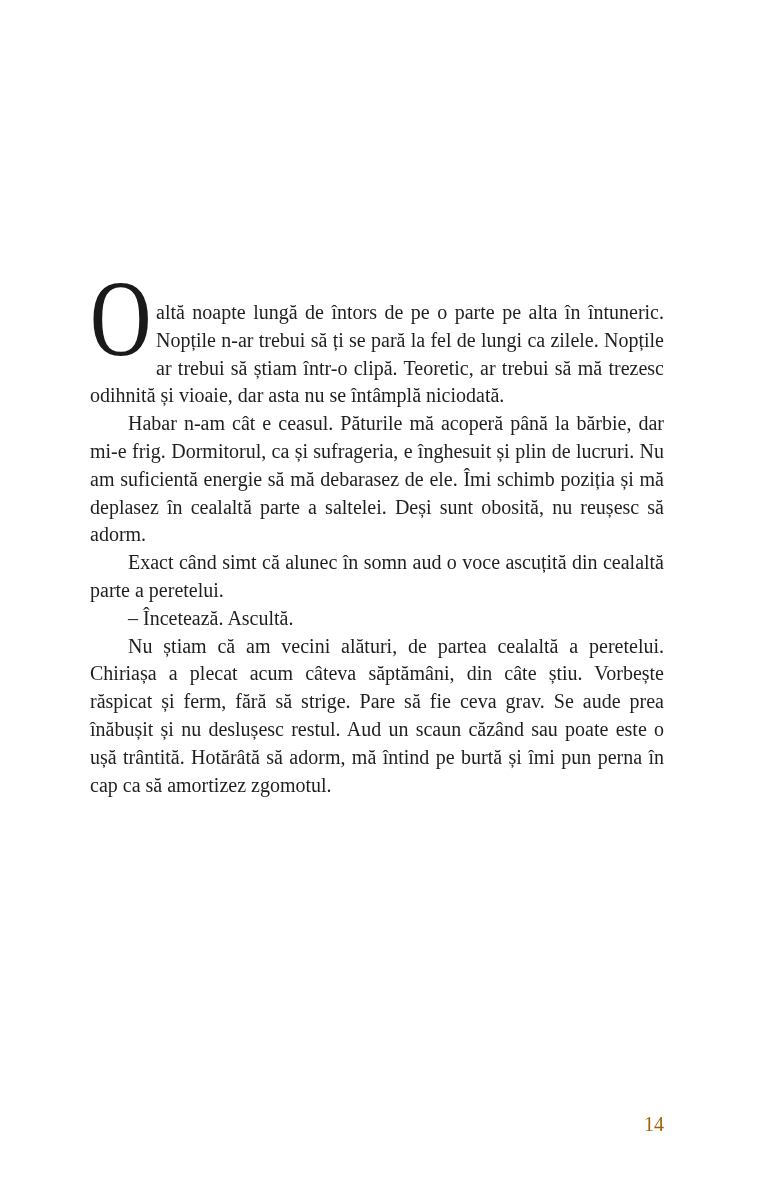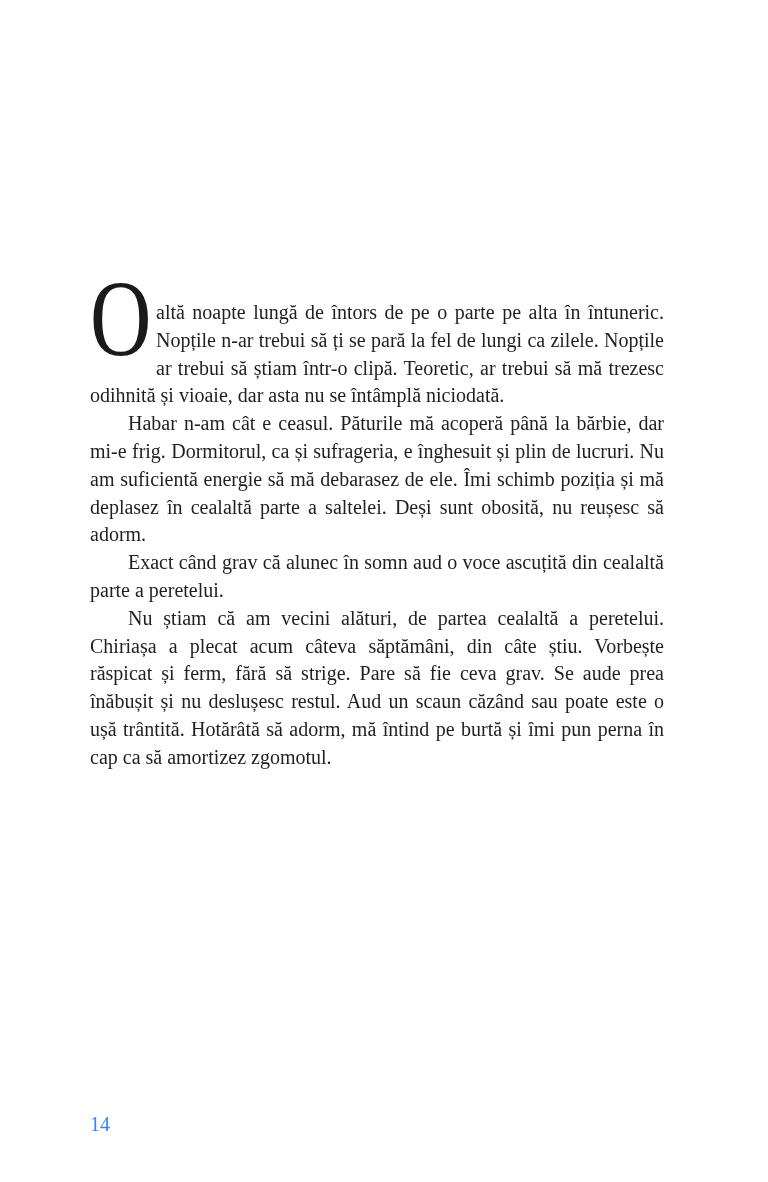--- a/index.html
+++ b/index.html
@@ -54,43 +54,44 @@
     line-height: 1;
     color: #1a1a1a;
     transform: scaleX(0.78);
     transform-origin: left top;
   }
   .folio {
     position: absolute;
     left: 90px;
     width: 574px;
     top: 1112px;
-    text-align: left;
-    color: #3b82f6;
+    text-align: right;
+    color: #a16207;
     font-size: 20px;
     line-height: 24px;
   }
 </style>
 </head>
 <body>
 
 <div class="page">
 
   <div class="text-block">
 
     <p class="para first">
       <span class="dropcap-box">
           <span class="dropcap-glyph">O</span>
         </span><span>altă noapte lungă de întors de pe o parte pe alta în întune­ric. Nopțile n-ar trebui să ți se pară la fel de lungi ca zilele. Nopțile ar trebui să știam într-o clipă. Teoretic, ar trebui să mă trezesc odihnită și vioaie, dar asta nu se întâmplă niciodată.</span>
     </p>
 
     <p class="para indent">Habar n-am cât e ceasul. Păturile mă acoperă până la băr­bie, dar mi-e frig. Dormitorul, ca și sufrageria, e înghesuit și plin de lucruri. Nu am suficientă energie să mă debarasez de ele. Îmi schimb poziția și mă deplasez în cealaltă parte a saltelei. Deși sunt obosită, nu reușesc să adorm.</p>
 
-    <p class="para indent">Exact când grav că alunec în somn aud o voce ascuțită din cealaltă parte a peretelui.</p>
+    <p class="para indent">Exact când simt că alunec în somn aud o voce ascuțită din cealaltă parte a peretelui.</p>
 
+    <p class="para indent">– Încetează. Ascultă.</p>
 
     <p class="para indent">Nu știam că am vecini alături, de partea cealaltă a peretelui. Chiriașa a plecat acum câteva săptămâni, din câte știu. Vorbește răspicat și ferm, fără să strige. Pare să fie ceva grav. Se aude prea înăbușit și nu deslușesc restul. Aud un scaun căzând sau poate este o ușă trântită. Hotărâtă să adorm, mă întind pe burtă și îmi pun perna în cap ca să amortizez zgomotul.</p>
 
   </div>
 
   <div class="folio">14</div>
 
 </div>
 
 </body></html>

